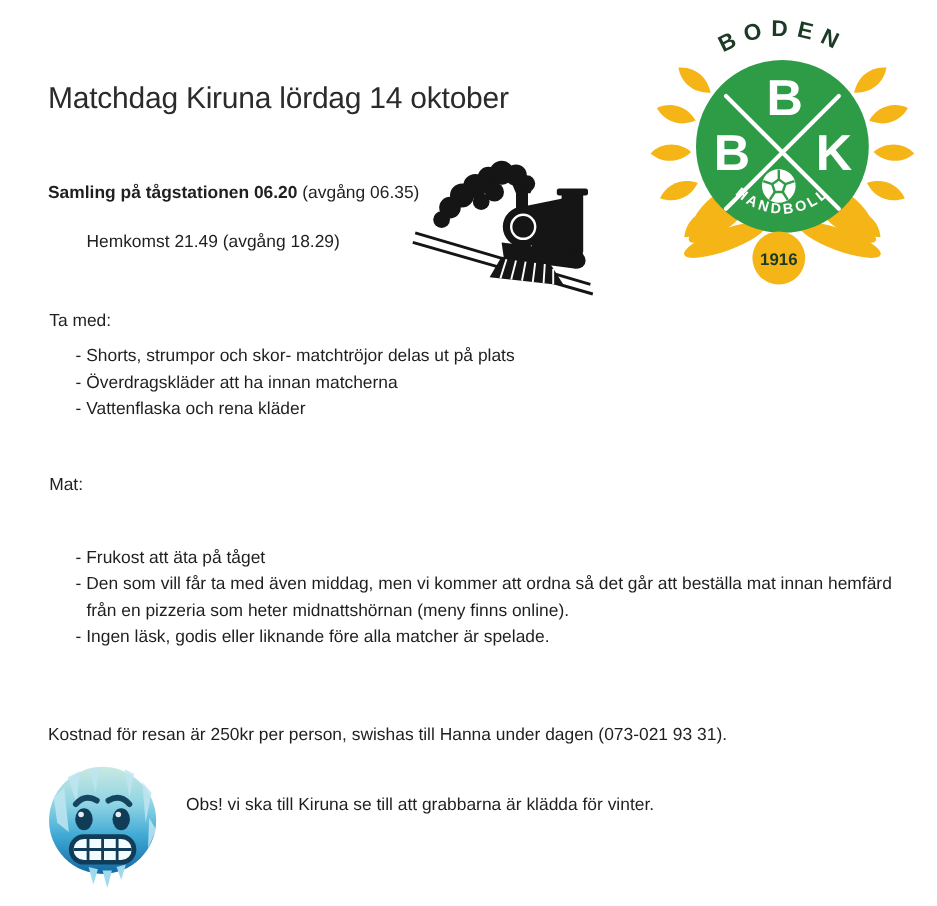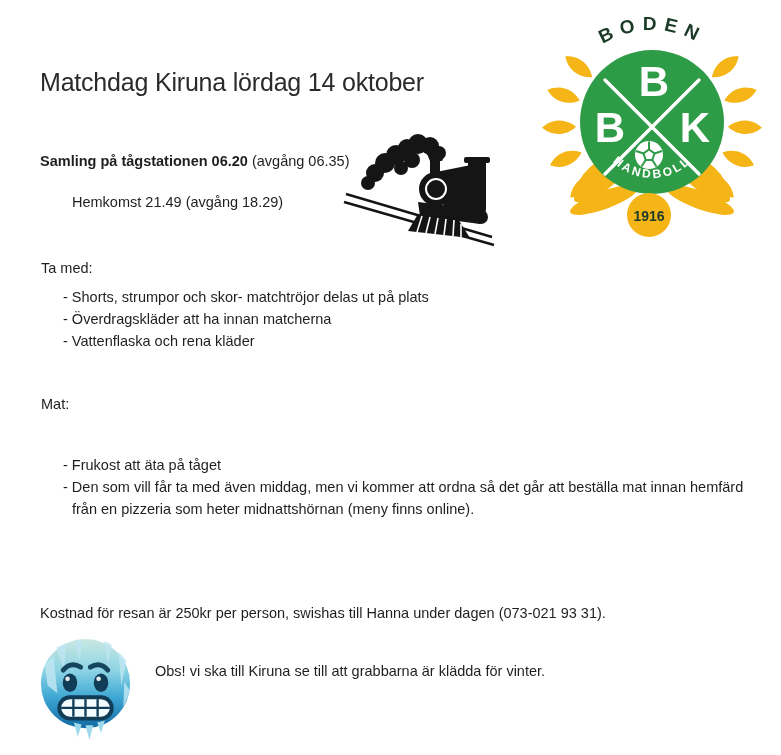--- a/index.html
+++ b/index.html
@@ -160,20 +160,21 @@
 <div class="abs doc-list bring-list">
   <div class="li">- Shorts, strumpor och skor- matchtröjor delas ut på plats</div>
   <div class="li">- Överdragskläder att ha innan matcherna</div>
   <div class="li">- Vattenflaska och rena kläder</div>
 </div>
 
 <div class="abs body-text section-heading food-heading">Mat:</div>
 <div class="abs doc-list food-list">
   <div class="li">- Frukost att äta på tåget</div>
   <div class="li">- Den som vill får ta med även middag, men vi kommer att ordna så det går att beställa mat innan hemfärd från en pizzeria som heter midnattshörnan (meny finns online).</div>
+  <div class="li">- Ingen läsk, godis eller liknande före alla matcher är spelade.</div>
 </div>
 
 <div class="abs body-text cost-line">Kostnad för resan är 250kr per person, swishas till Hanna under dagen (073-021 93 31).</div>
 
 <svg class="abs cold-face" width="97" height="103" viewBox="0 0 100 106">
   <defs>
     <linearGradient id="iceFaceGrad" x1="0" y1="0" x2="0" y2="1">
       <stop offset="0%" stop-color="#c9e8e1"></stop>
       <stop offset="35%" stop-color="#8ed4e4"></stop>
       <stop offset="65%" stop-color="#3fa8d4"></stop>

